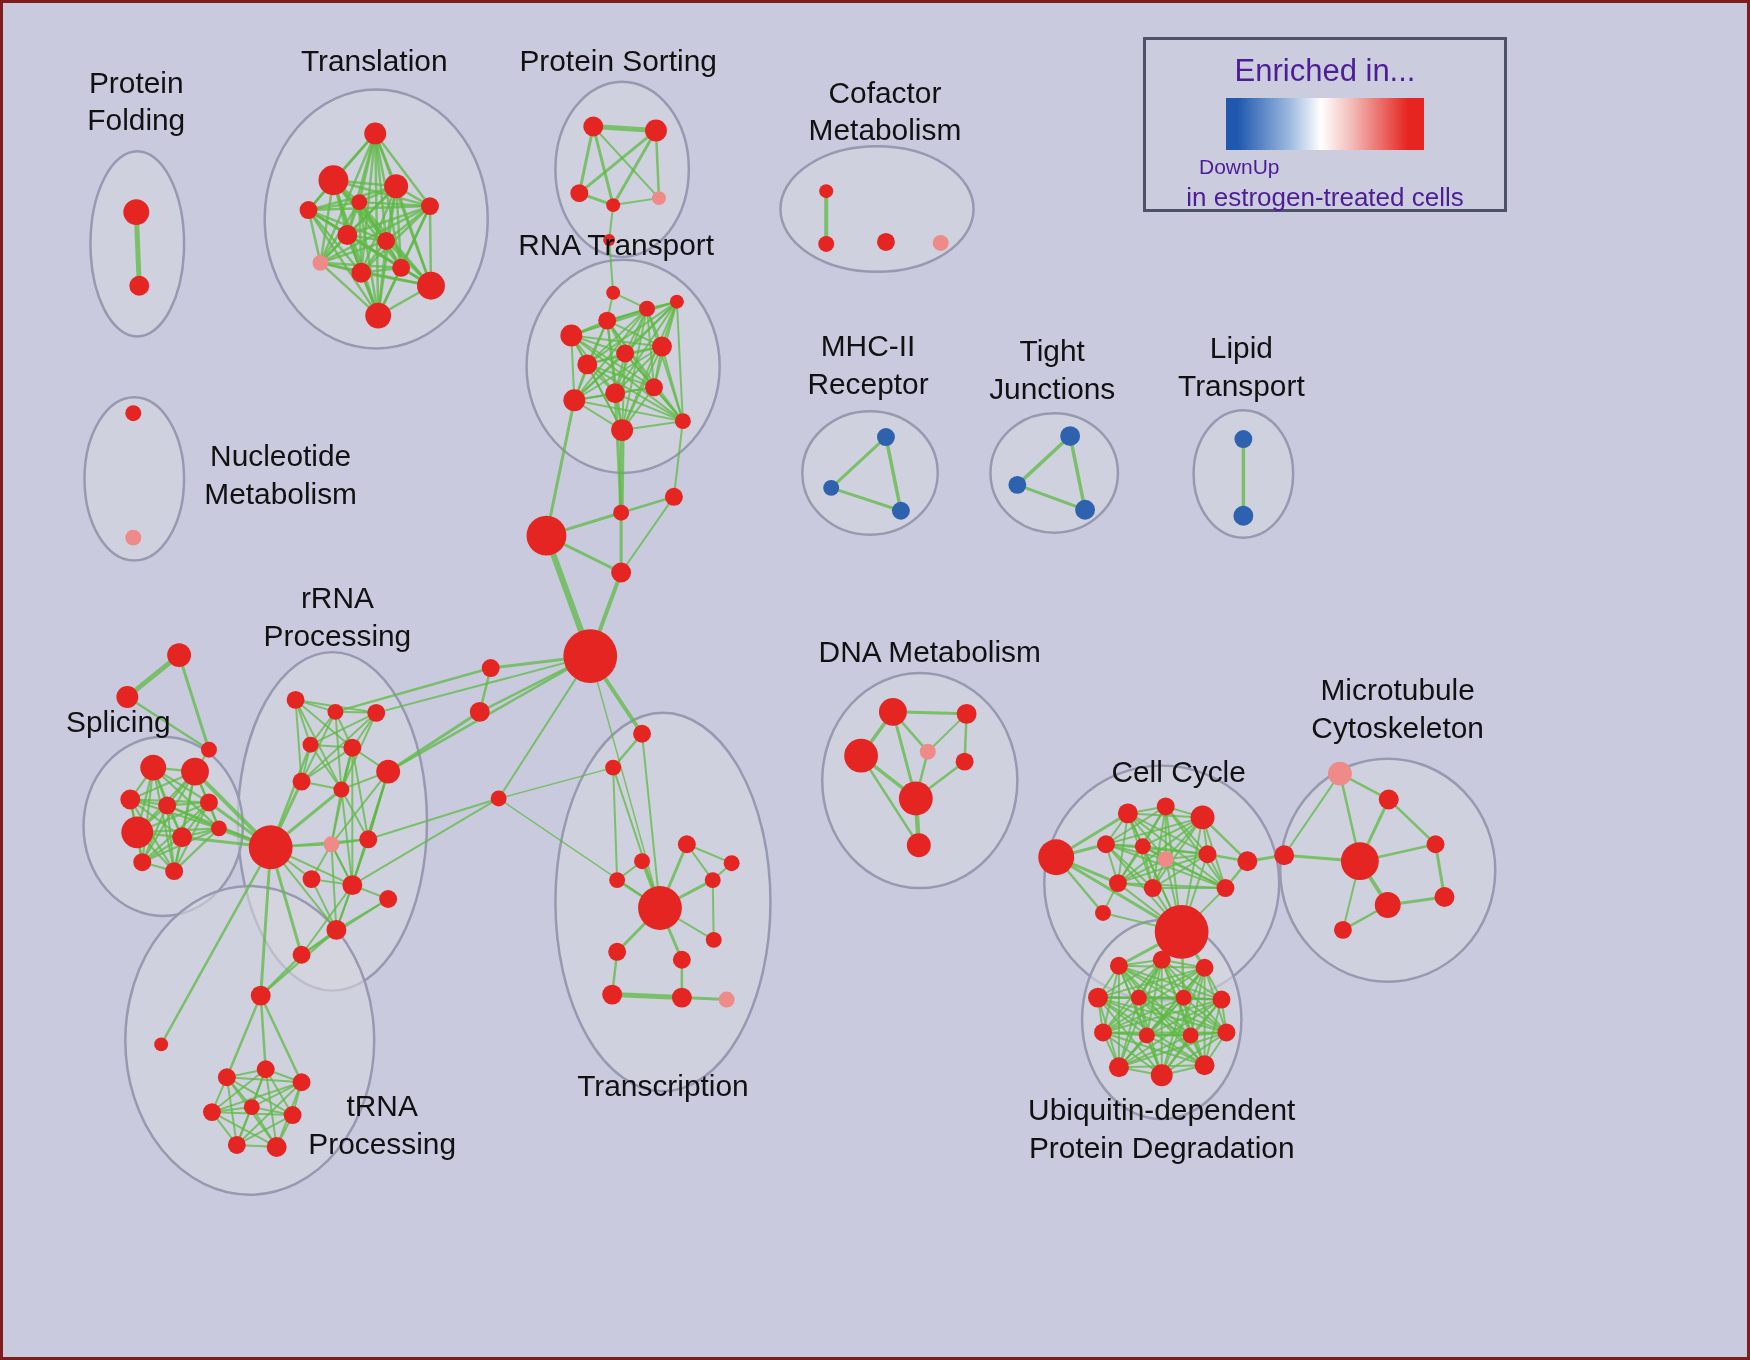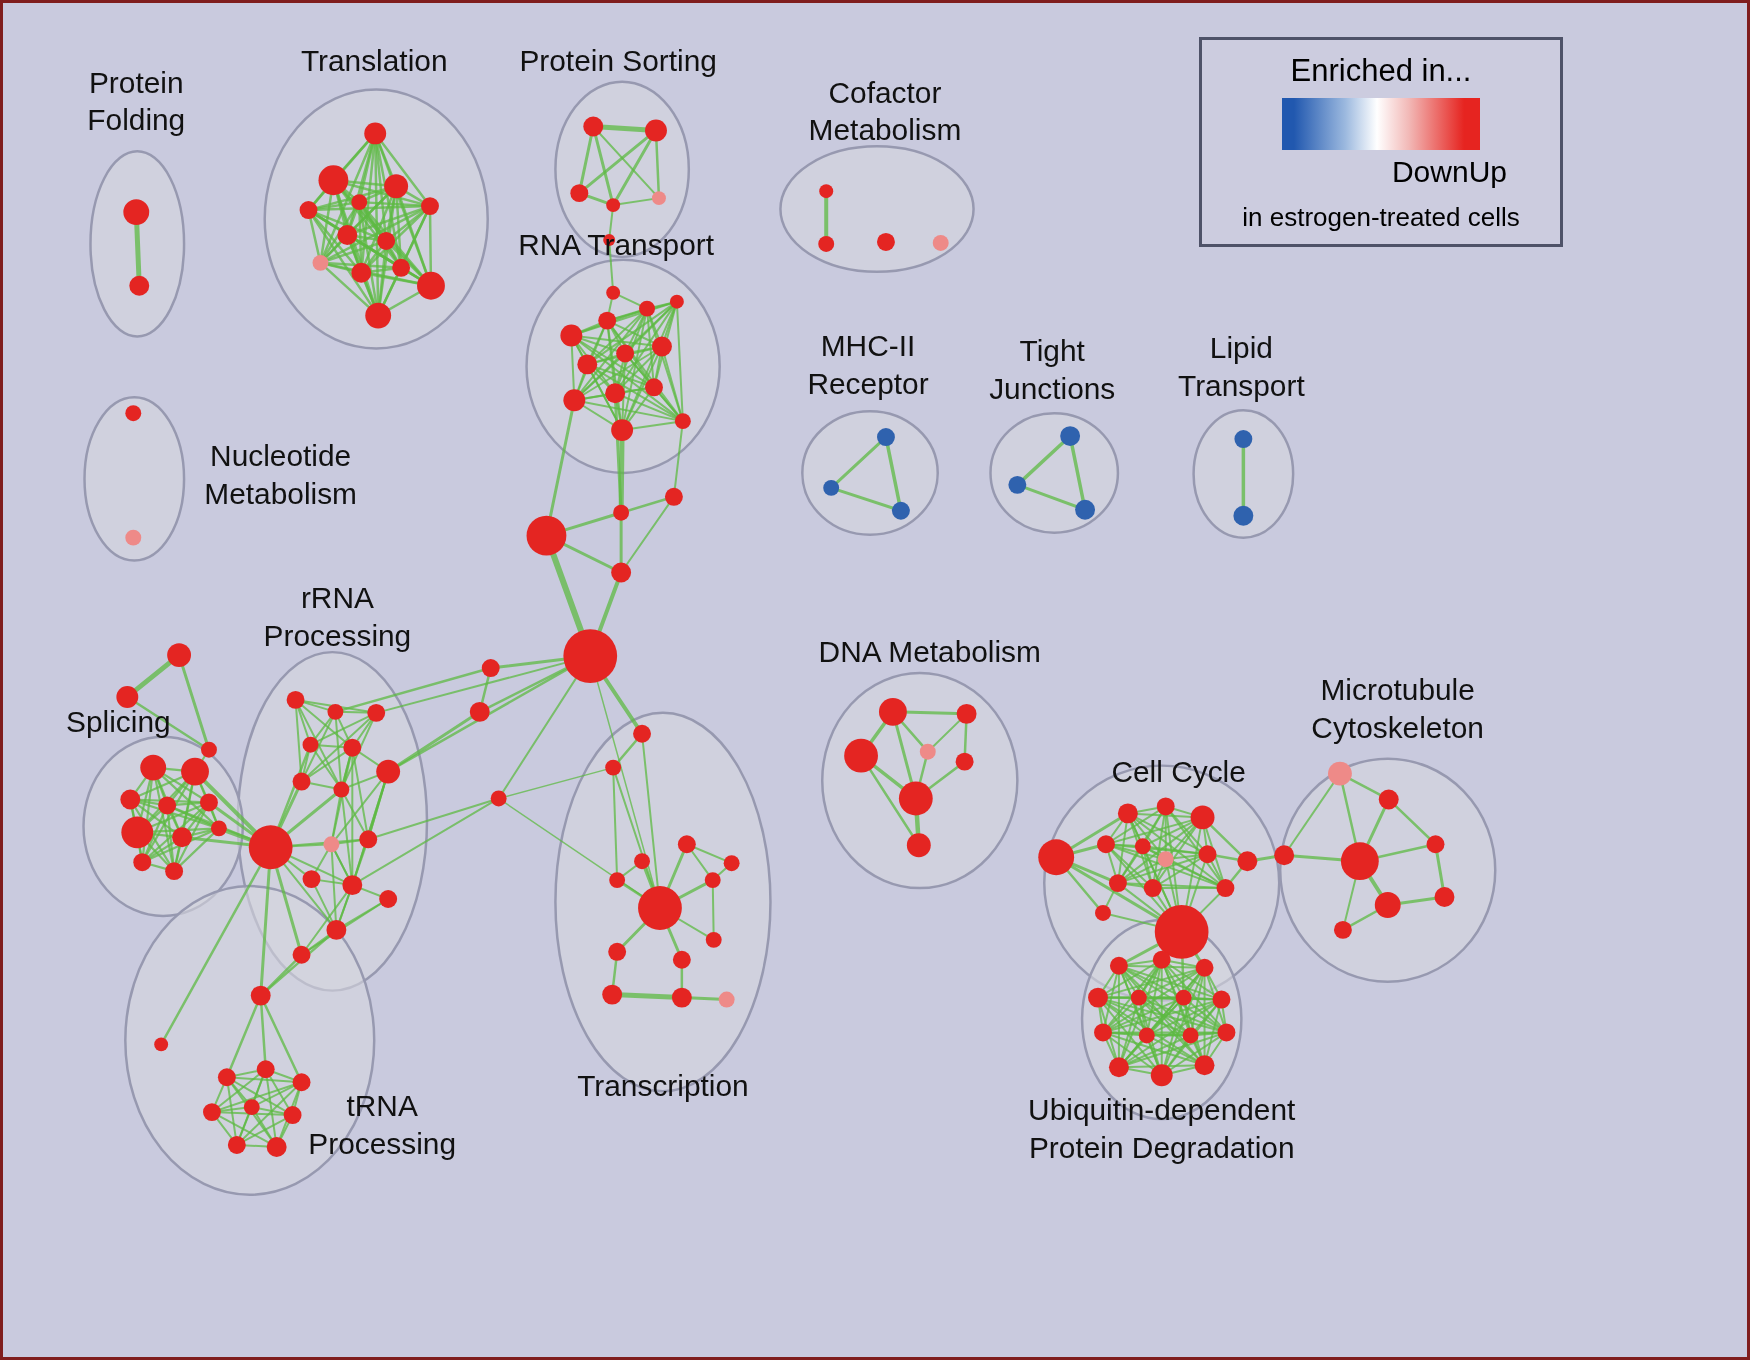--- a/index.html
+++ b/index.html
@@ -12,35 +12,35 @@
     font-family:"Liberation Sans", sans-serif;
     text-decoration:underline;
   }
   svg.network { position:absolute; left:0; top:0; width:100%; height:100%; }
   .cluster-label {
     font-size:30px;
     fill:#111111;
     font-family:"Liberation Sans", sans-serif;
   }
   .legend {
-    position:absolute; left:1196px; top:34px;
-    width:364px; height:210px;
+    position:absolute; left:1140px; top:34px;
+    width:364px; height:175px;
     border:3px solid #4e5268;
     background:rgba(205,206,224,0.55);
     text-align:center;
-    color:#000000;
+    color:#4c1d95;
     z-index:5;
   }
   .legend-title { font-size:31px; margin-top:13px; }
   .legend-bar { width:198px; height:52px; margin:9px auto 0 auto; }
   .legend-updown {
-    display:flex; justify-content:flex-end;
-    width:252px; margin:5px auto 0 auto; font-size:30px;
+    display:flex; justify-content:flex-start;
+    width:252px; margin:5px auto 0 auto; font-size:21px;
   }
-  .legend-sub { font-size:26px; margin-top:13px; }
+  .legend-sub { font-size:26px; margin-top:3px; }
 </style>
 </head>
 <body>
 
 <div class="canvas" style="background: rgb(201, 202, 222);">
   <svg class="network" viewBox="0 0 1750 1360">
       <ellipse cx="134" cy="242" rx="47" ry="93" fill="#d6d6de" fill-opacity="0.6" stroke="#9799b0" stroke-width="2.5"></ellipse>
       <ellipse cx="374" cy="217" rx="112" ry="130" fill="#d6d6de" fill-opacity="0.6" stroke="#9799b0" stroke-width="2.5"></ellipse>
       <ellipse cx="621" cy="167" rx="67" ry="88" fill="#d6d6de" fill-opacity="0.6" stroke="#9799b0" stroke-width="2.5"></ellipse>
       <ellipse cx="877" cy="207" rx="97" ry="63" fill="#d6d6de" fill-opacity="0.6" stroke="#9799b0" stroke-width="2.5"></ellipse>

